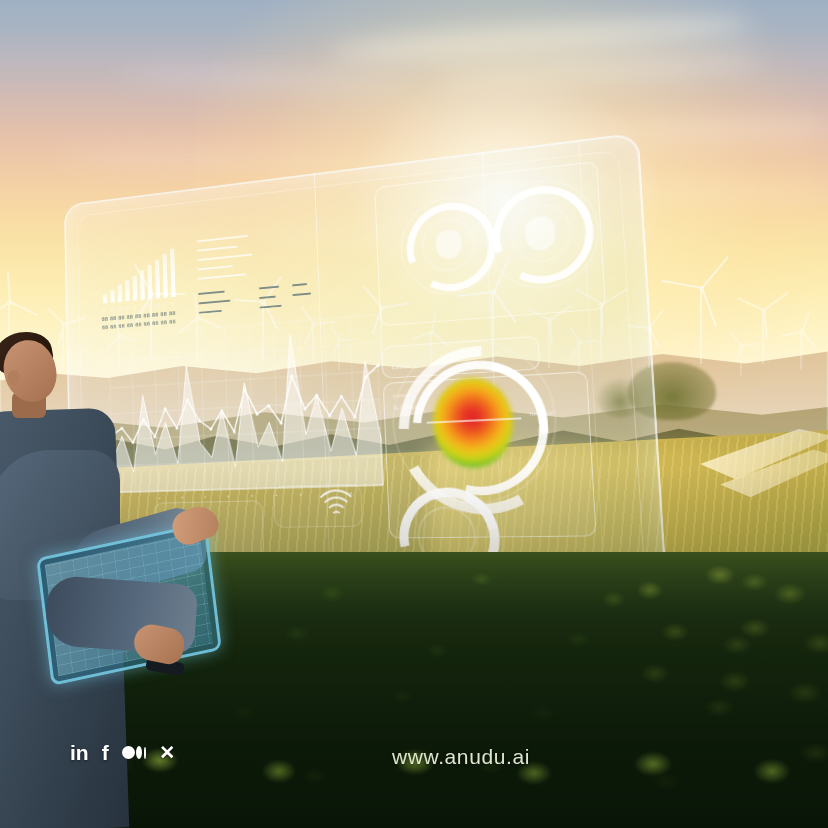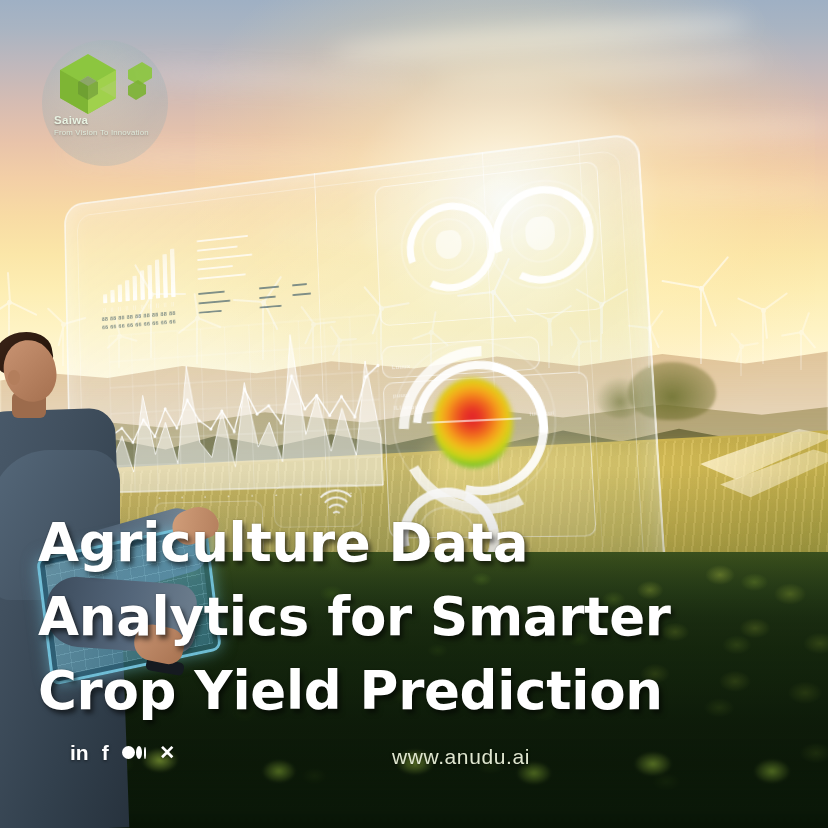--- a/index.html
+++ b/index.html
@@ -778,38 +778,21 @@
     <div class="p-arm"></div>
     <div class="tablet">
       <div class="tablet-inner"></div>
     </div>
     <div class="p-arm2"></div>
     <div class="p-watch"></div>
     <div class="p-hand-a"></div>
     <div class="p-hand-b"></div>
   </div>
 
-  <div class="logo">
-    <svg width="104" height="70" viewBox="0 0 104 70">
-      <polygon points="6,22 34,6 62,22 62,32 44,42 44,34 34,28 24,34 24,46 34,52 44,46 44,40 62,50 34,66 6,50" fill="#8CC63F"></polygon>
-      <polygon points="6,22 34,38 34,66 6,50" fill="#7CB233" opacity="0.9"></polygon>
-      <polygon points="34,38 62,22 62,50 34,66" fill="#A3D24F" opacity="0.85"></polygon>
-      <polygon points="24,34 34,28 44,34 44,46 34,52 24,46" fill="#5f8f26" opacity="0.55"></polygon>
-      <polygon points="74,22 88,14 98,20 98,30 86,37 74,31" fill="#8CC63F" opacity="0.92"></polygon>
-      <polygon points="74,38 84,32 92,37 92,46 82,52 74,47" fill="#7CB233" opacity="0.9"></polygon>
-    </svg>
-    <div class="logo-name">Saiwa</div>
-    <div class="logo-tag">From Vision To Innovation</div>
-  </div>
-
-  <div class="headline">
-    <span class="ln">Agriculture Data</span>
-    <span class="ln">Analytics for Smarter</span>
-    <span class="ln">Crop Yield Prediction</span>
-  </div>
+
 
   <div class="social">
     <span class="s-ico">in</span>
     <span class="s-ico">f</span>
     <span class="medium-ico">
       <span class="d1"></span>
         <span class="d2"></span>
         <span class="d3"></span>
     </span>
     <span class="s-ico" style="font-size:19px;">✕</span>

